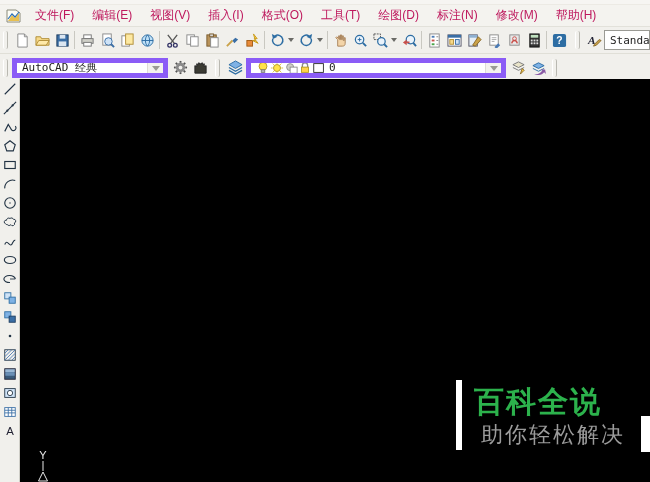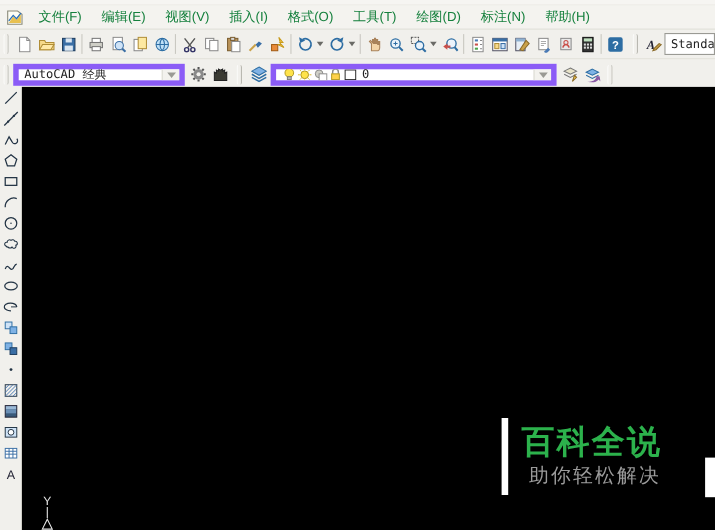--- a/index.html
+++ b/index.html
@@ -2,21 +2,21 @@
 <html><head>
 <meta charset="utf-8">
 <style>
   html,body{margin:0;padding:0;}
   .app{position:relative;width:650px;height:482px;overflow:hidden;background:#f1f0ec;
        font-family:"Liberation Sans",sans-serif;-webkit-font-smoothing:antialiased;}
   .top-sliver{height:4px;background:#f6f5f2;border-bottom:1px solid #eceae4;}
   
   .menubar{height:21px;display:flex;align-items:center;padding-left:4px;background:#f4f3ef;}
   .appicon{width:16px;height:14px;margin:0 4px 0 2px;flex:0 0 auto;}
-  .menu-item{font-size:12px;color:#15803d;padding:2px 9px;white-space:nowrap;cursor:default;}
+  .menu-item{font-size:12px;color:#be185d;padding:2px 9px;white-space:nowrap;cursor:default;}
   
   .trow{display:flex;align-items:center;background:#f1f0ec;}
   .row2{height:26px;border-top:1px solid #e2e1da;border-bottom:1px solid #e0dfd7;}
   .row3{height:27px;border-bottom:1px solid #c9c8c1;}
   .grip{width:3px;height:18px;margin:0 4px 0 3px;border-left:1px solid #fff;
         border-right:1px solid #b9b8b1;border-radius:2px;flex:0 0 auto;}
   .dsep{width:1px;height:18px;background:#c9c8c1;margin:0 2px;flex:0 0 auto;}
   .tbtn{width:20px;height:22px;display:flex;align-items:center;justify-content:center;
         background:transparent;border:none;padding:0;flex:0 0 auto;cursor:default;}
   .tbtn .ic, .state-ic{display:flex;align-items:center;justify-content:center;}
@@ -44,21 +44,21 @@
   .dbtn{width:19px;height:19px;display:flex;align-items:center;justify-content:center;
         background:transparent;border:none;padding:0;flex:0 0 auto;cursor:default;}
   .dbtn svg{width:14px;height:14px;}
   
   .canvas{position:absolute;left:20px;top:79px;right:0;bottom:0;background:#000;}
   .ucs{position:absolute;left:10px;bottom:0;}
   
   .wm-bar-left{position:absolute;left:456px;top:380px;width:6px;height:70px;background:#fff;}
   .wm-bar-right{position:absolute;left:641px;top:416px;width:9px;height:36px;background:#fff;}
   .wm-title{position:absolute;left:474px;top:382px;font-size:30px;font-weight:bold;letter-spacing:2px;white-space:nowrap;}
-  .wm-sub{position:absolute;left:481px;top:420px;font-size:18px;letter-spacing:2px;white-space:nowrap;}
+  .wm-sub{position:absolute;left:481px;top:420px;font-size:22px;letter-spacing:2px;white-space:nowrap;}
 </style>
 </head>
 <body>
 
 <div class="app">
 
   <div class="top-sliver"></div>
 
   <div class="menubar">
     <span class="appicon">
@@ -70,20 +70,21 @@
     </span>
     <span id="menu-items" style="display:flex;">
         <span class="menu-item">文件(F)</span>
         <span class="menu-item">编辑(E)</span>
         <span class="menu-item">视图(V)</span>
         <span class="menu-item">插入(I)</span>
         <span class="menu-item">格式(O)</span>
         <span class="menu-item">工具(T)</span>
         <span class="menu-item">绘图(D)</span>
         <span class="menu-item">标注(N)</span>
+        <span class="menu-item">修改(M)</span>
         <span class="menu-item">帮助(H)</span>
       </span>
   </div>
 
   <div class="trow row2">
     <span class="grip"></span>
     <span id="std-btns" style="display:flex;align-items:center;">
         <button class="tbtn">
           <span class="ic">
             <svg viewBox="0 0 16 16">

